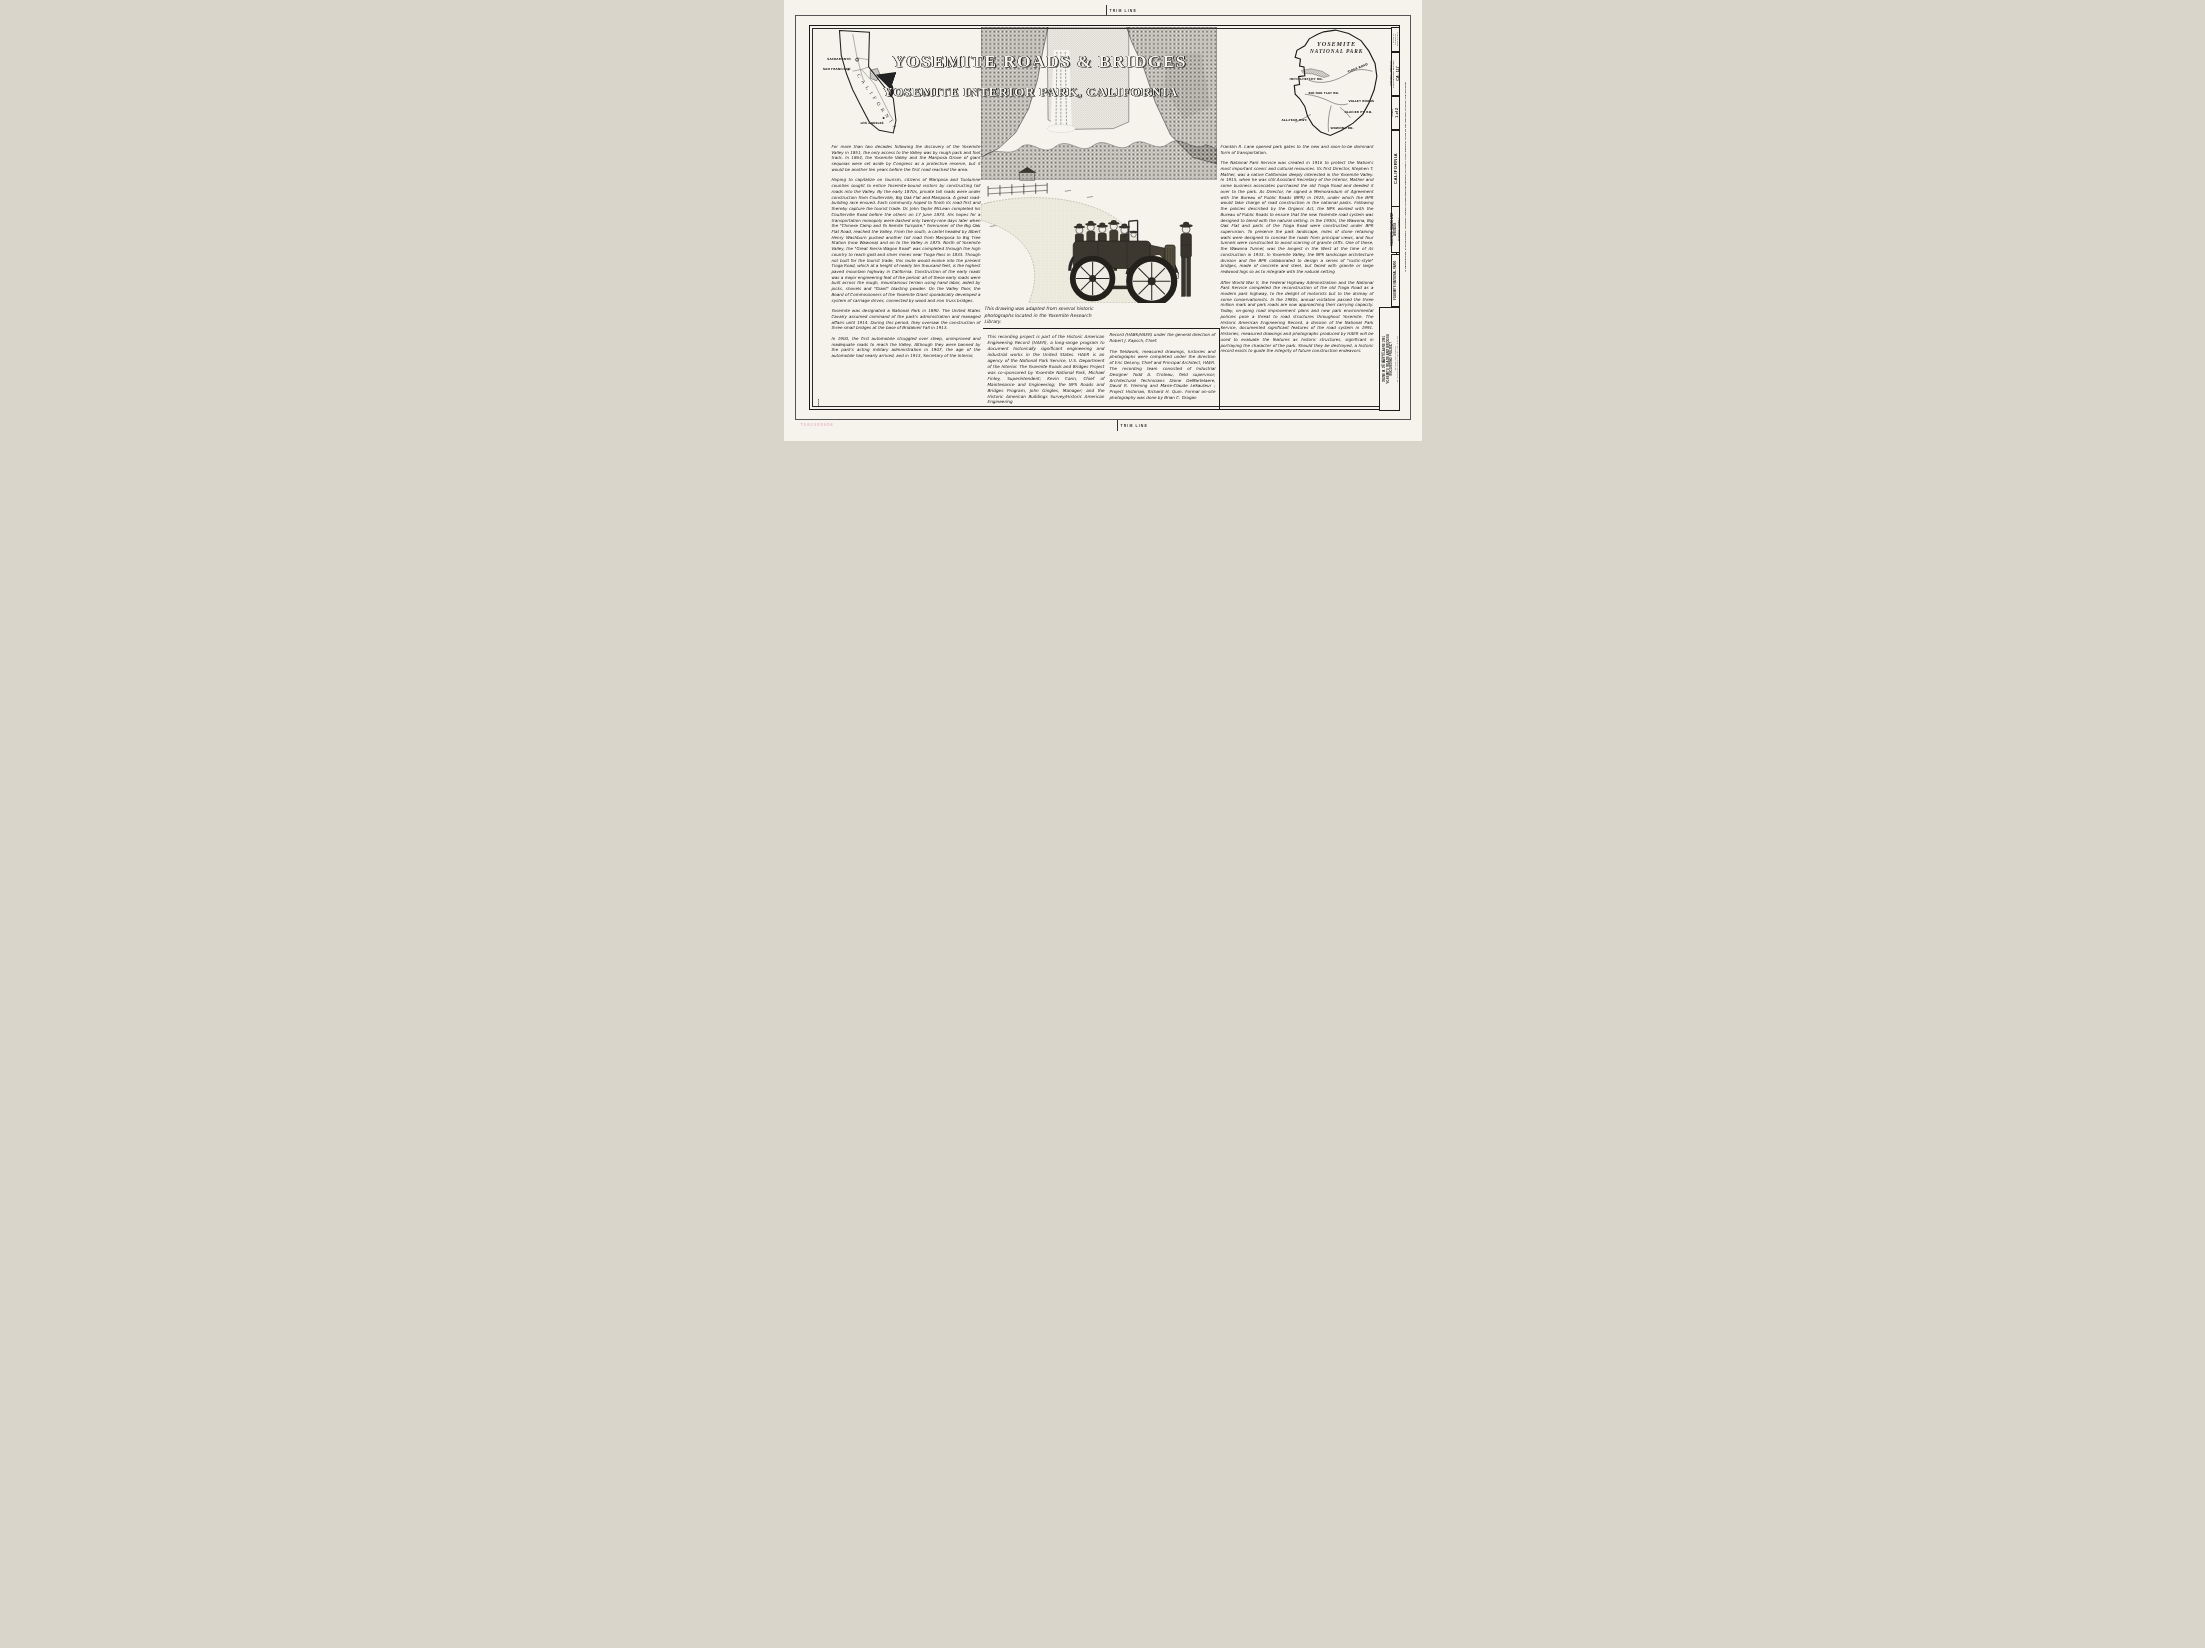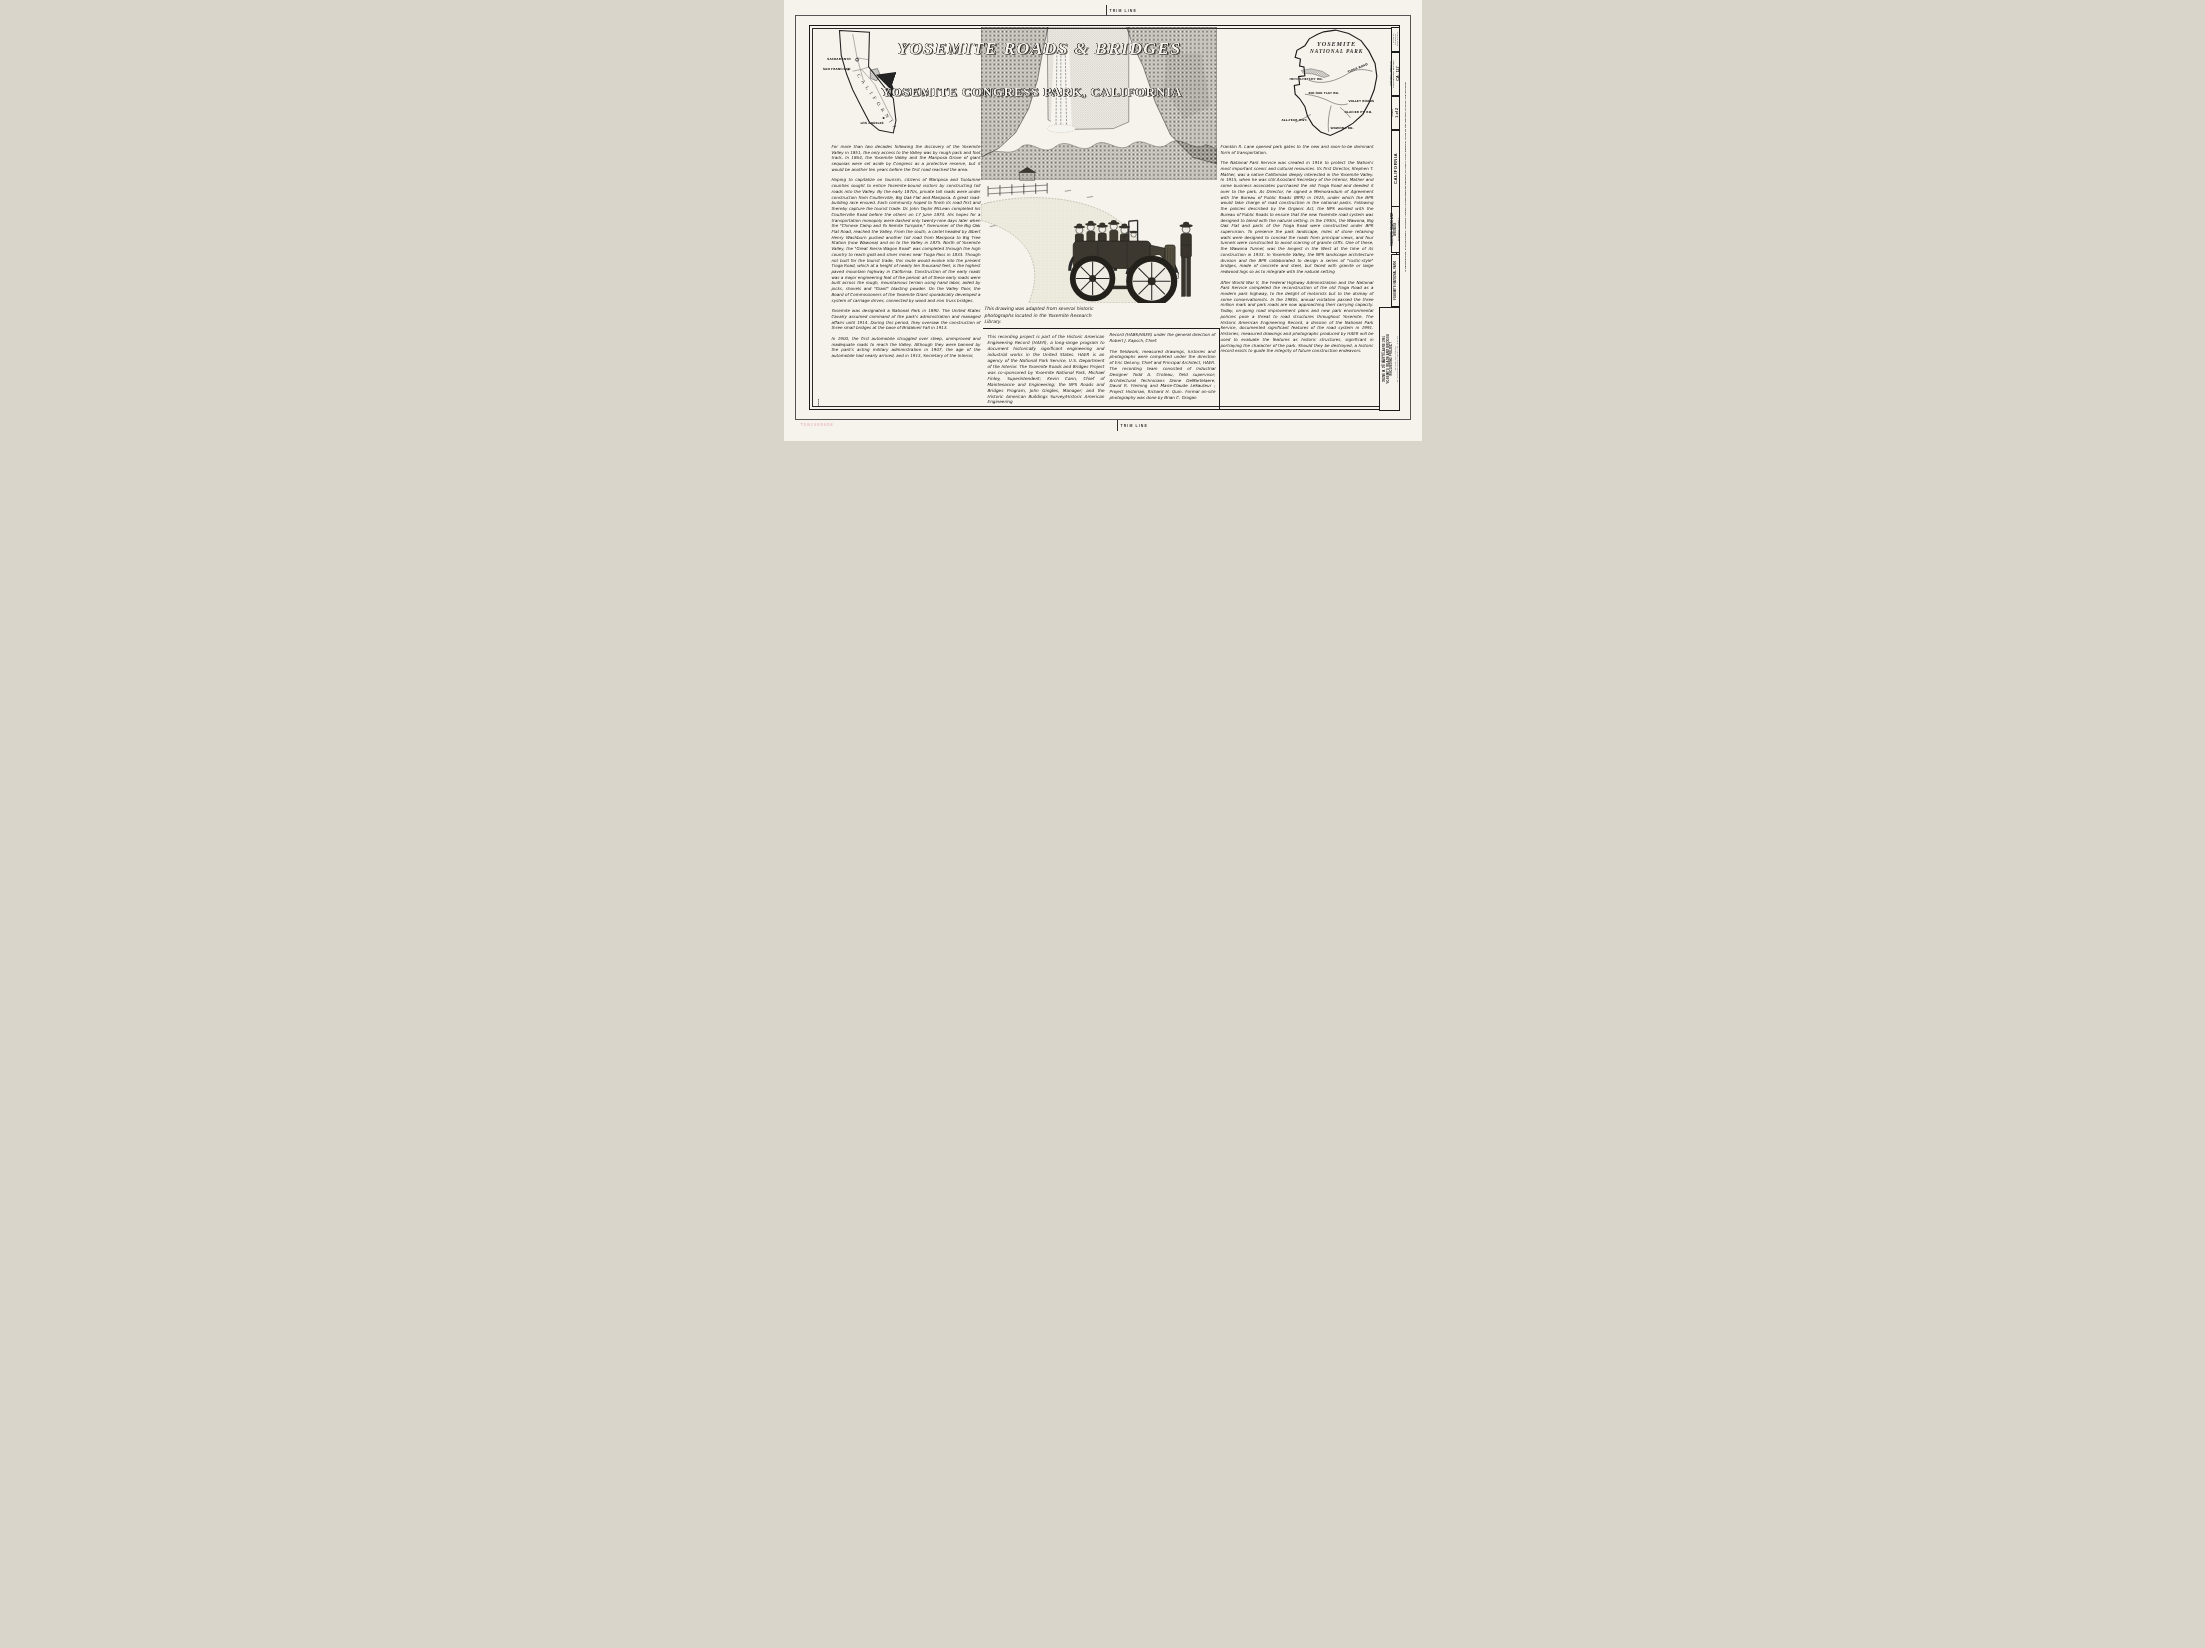--- a/index.html
+++ b/index.html
@@ -17,21 +17,21 @@
   .tick { background:#333; width:0.4px; }
   .trim-label { font-family:"Liberation Sans", sans-serif; font-size:3.5px; letter-spacing:1.1px; color:#333; font-weight:bold; }
   
   .big-title {
     font-family:"Liberation Serif", serif; font-weight:bold; text-align:center;
     color:#f3f1ea; z-index:6; white-space:nowrap;
     text-shadow:0.4px 0 #20201e,-0.4px 0 #20201e,0 0.4px #20201e,0 -0.4px #20201e,
                 0.4px 0.4px #20201e,-0.4px -0.4px #20201e,0.4px -0.4px #20201e,-0.4px 0.4px #20201e,
                 1.3px 1.3px 0 rgba(45,42,38,.65);
   }
-  .t1 { left:104px; top:38px; width:304px; font-size:17.6px; letter-spacing:1.3px;font-style:italic; }
+  .t1 { left:104px; top:51px; width:304px; font-size:17.6px; letter-spacing:1.3px; }
   .t2 { left:98px; top:85px; width:298px; font-size:12.8px; letter-spacing:0.9px; }
   
   .hand { font-family:"DejaVu Sans", sans-serif; font-style:italic; color:#23221f; text-align:justify; }
   .col-left  { left:48px; top:144px; width:149px; font-size:4.1px; line-height:1.4; }
   .col-right { left:437px; top:144px; width:153px; font-size:4.1px; line-height:1.4; }
   .col-left p, .col-right p, .credits p { margin-bottom:4.9px; }
   .caption { left:201px; top:306px; width:110px; font-size:4.6px; line-height:1.45; text-align:left; }
   .credits1 { left:204px; top:334px; width:117px; font-size:4.2px; line-height:1.42; }
   .credits2 { left:326px; top:332px; width:106px; font-size:4.1px; line-height:1.42; }
   .divider-h { left:199px; top:328px; width:236px; height:0.9px; background:#1d1d1d; }
@@ -184,21 +184,21 @@
         <ellipse cx="12" cy="4" rx="7" ry="5" fill="#35322b"></ellipse>
         <rect x="0" y="26" width="24" height="54" rx="5" fill="#39352c" stroke="#201e1a" stroke-width="1.4"></rect>
         <path class="ink" d="M1,52 L23,52" stroke="#201e1a" stroke-width="1.6"></path>
         <rect x="2" y="80" width="8.5" height="88" fill="#39352c" stroke="#201e1a" stroke-width="1.2"></rect>
         <rect x="13.5" y="80" width="8.5" height="88" fill="#39352c" stroke="#201e1a" stroke-width="1.2"></rect>
       </g>
     </g>
   </svg>
 
   <div class="abs big-title t1">YOSEMITE ROADS &amp; BRIDGES</div>
-  <div class="abs big-title t2">YOSEMITE CONGRESS PARK, CALIFORNIA</div>
+  <div class="abs big-title t2">YOSEMITE INTERIOR PARK, CALIFORNIA</div>
 
   <div class="abs map" style="left:42px; top:26.5px; width:94px; height:113px;">
     <svg width="94" height="113" viewBox="0 0 212 256">
       <defs>
         <pattern id="hatch2" width="4" height="4" patternUnits="userSpaceOnUse">
           <path d="M0,4 L4,0" stroke="#333" stroke-width="0.9"></path>
         </pattern>
         <marker id="arrowhead" markerWidth="7" markerHeight="7" refX="5" refY="3.5" orient="auto">
           <polygon points="0,0 7,3.5 0,7" fill="#222"></polygon>
         </marker>

